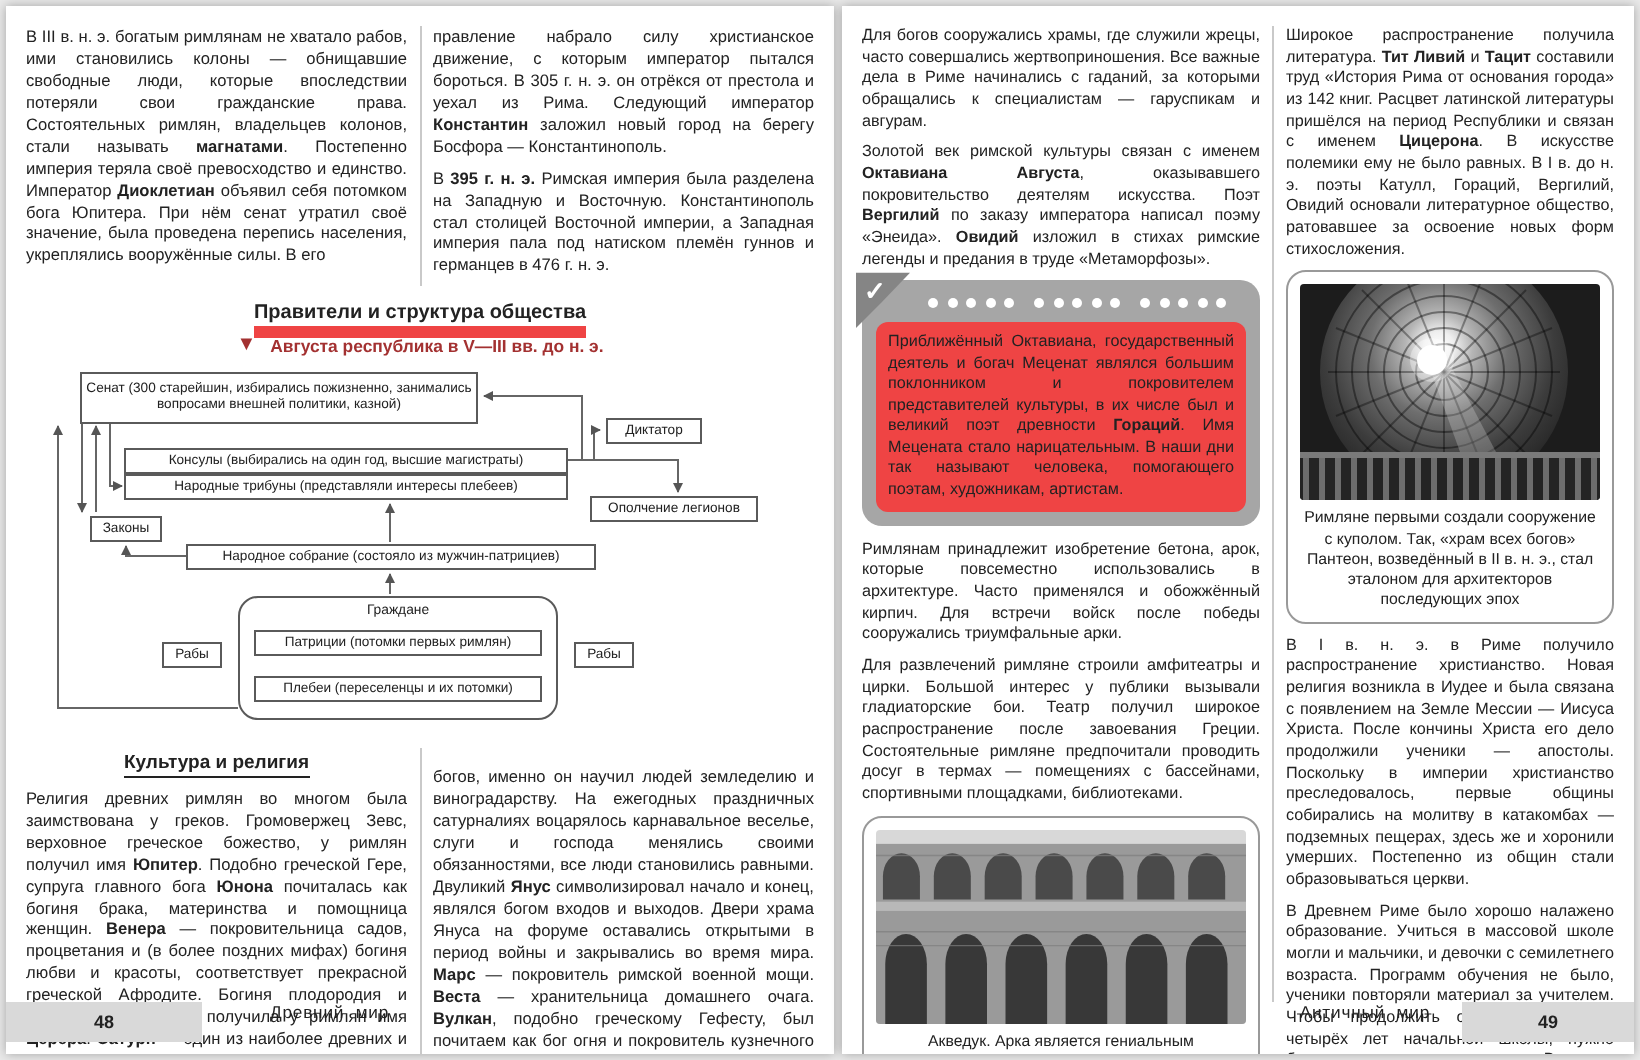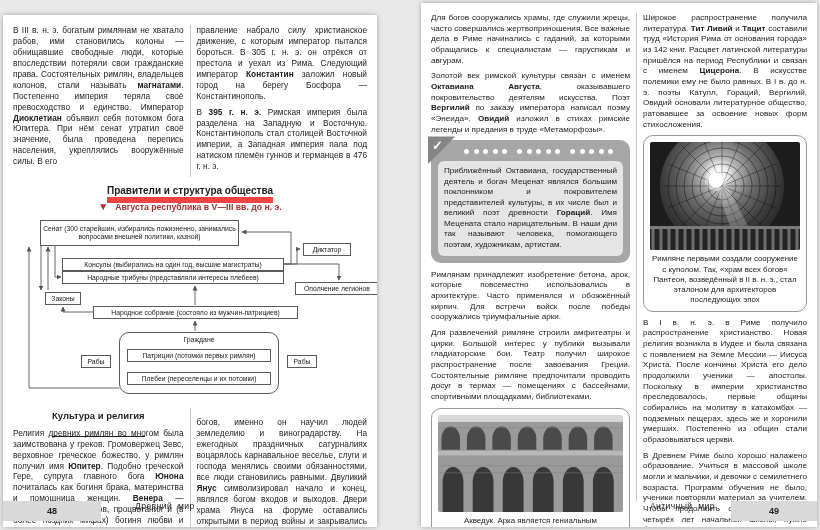--- a/index.html
+++ b/index.html
@@ -1,60 +1,60 @@
 <!DOCTYPE html>
 <html><head>
 <meta charset="utf-8">
 <style>
   html,body{margin:0;padding:0;}
   .spread{position:relative;width:820px;height:530px;background:#e9e9e9;
     font-family:"Liberation Sans", sans-serif;color:#222;overflow:hidden;}
   .page{position:absolute;top:3px;bottom:3px;background:#fff;
     box-shadow:0 0 5px rgba(0,0,0,.3);overflow:hidden;}
-  .page-left{left:3px;width:374px;margin-top:12px;}
+  .page-left{left:3px;width:414px;}
   .page-right{left:421px;width:396px;}
   .pad{padding:10px 10px 0 10px;}
   .cols{display:flex;}
   .col{flex:1;text-align:justify;font-size:8.3px;line-height:1.32;}
   .vrule{width:1px;background:#c9c9c9;margin:0 6px;}
   p{margin:0 0 5px 0;}
   b{font-weight:bold;}
   .sec-title{text-align:center;font-size:10px;font-weight:bold;margin:8px 0 6px 0;}
   .sec-title span, .sub-title span{border-bottom:6px solid #ef4444;padding-bottom:1px;}
   .diagram-subtitle{display:flex;justify-content:center;align-items:center;
     font-size:8.7px;font-weight:bold;color:#a33131;margin-bottom:4px;}
   .tri{color:#a33131;font-size:10px;margin-right:7px;line-height:1;}
   .diagram{position:relative;height:192px;margin-left:-6px;}
   .node{position:absolute;border:1px solid #5a5a5a;background:#fff;font-size:6.8px;
     line-height:1.2;display:flex;align-items:center;justify-content:center;
     text-align:center;padding:1px 2px;box-sizing:border-box;}
   .node.round{border-radius:10px;}
   .citizens-label{position:absolute;left:0;right:0;top:3px;text-align:center;font-size:6.9px;}
   .arrows{position:absolute;left:0;top:0;}
   .mini-title{text-align:center;font-size:9.5px;font-weight:bold;margin:2px 0 5px 0;}
-  .mini-title span{border-bottom:1px solid #222;padding-bottom:15px;}
+  .mini-title span{border-bottom:1px solid #222;padding-bottom:1px;}
   .footer{position:absolute;bottom:6px;left:0;right:0;height:20px;display:flex;}
   .badge{background:#d9d9d9;height:20px;line-height:20px;text-align:center;
     font-weight:bold;font-size:9px;}
   .badge-l{width:98px;}
   .badge-r{width:86px;}
   .foot-label{font-size:8.6px;letter-spacing:.4px;word-spacing:3px;}
   .footer-left .foot-label{margin-left:34px;}
   .footer-right{justify-content:flex-end;padding-left:22px;}
   .footer-right .foot-label{margin-right:16px;}
   .rcol{font-size:8.1px;}
   .callout{position:relative;background:#a6a6a6;border-radius:10px;
     padding:6px 7px 7px 7px;margin:2px 0 7px 0;}
   .fold{position:absolute;left:-3px;top:-4px;width:30px;height:30px;background:#858585;
     clip-path:polygon(0 0,90% 0,42% 50%,0 92%);}
   .fold .chk{position:absolute;left:4px;top:1px;color:#fff;font-size:13px;font-weight:bold;}
   .dots{margin:2px 0 6px 26px;height:7px;display:flex;align-items:center;}
   .dots i{width:5px;height:5px;border-radius:50%;background:#fff;margin-right:4.5px;}
   .dots i:nth-child(5n){margin-right:10px;}
-  .callout-inner{background:#e5e5e5;border-radius:6px;padding:5px 6px;
+  .callout-inner{background:#ef4444;border-radius:6px;padding:5px 6px;
     font-size:8.1px;line-height:1.3;text-align:justify;}
   .figure{border:1px solid #999;border-radius:10px;padding:6px 6px 5px 6px;margin:2px 0 6px 0;}
   .figure svg{display:block;width:100%;height:auto;border-radius:2px;}
   .figcap{text-align:center;font-size:7.9px;line-height:1.3;margin-top:4px;}
   .rcols{display:flex;height:488px;}
 </style>
 </head>
 <body>
 
 <div class="spread">

